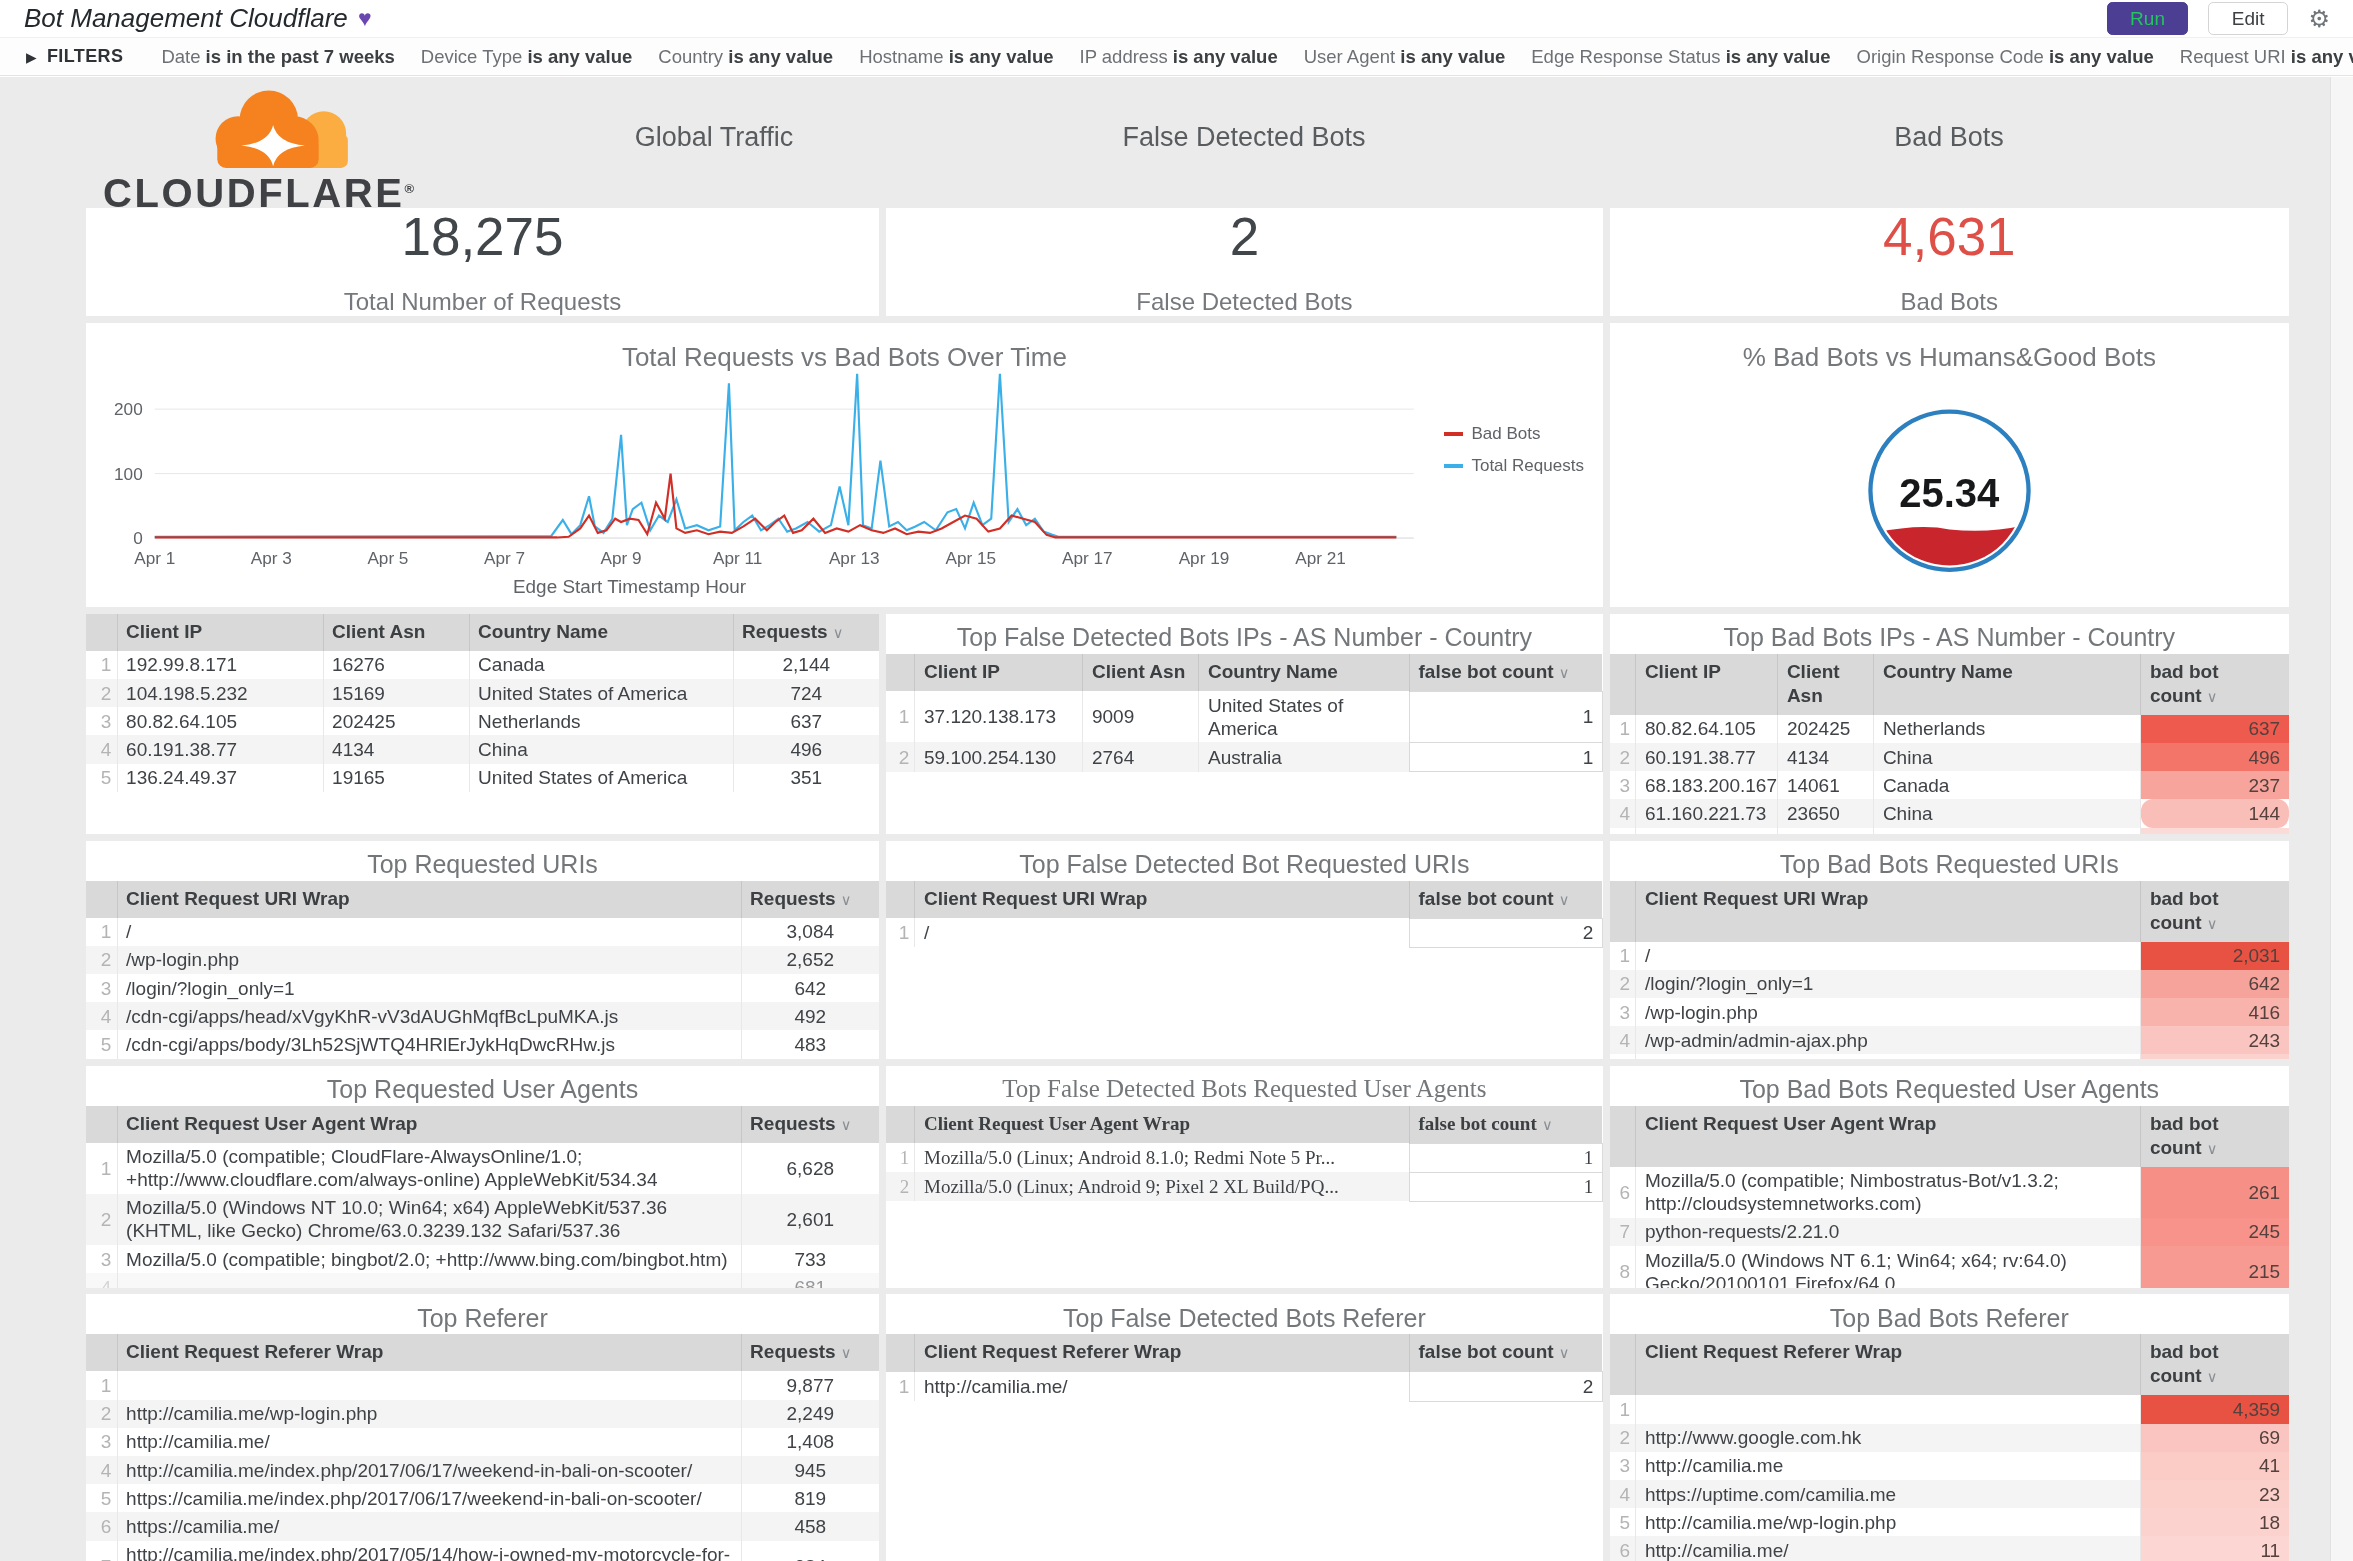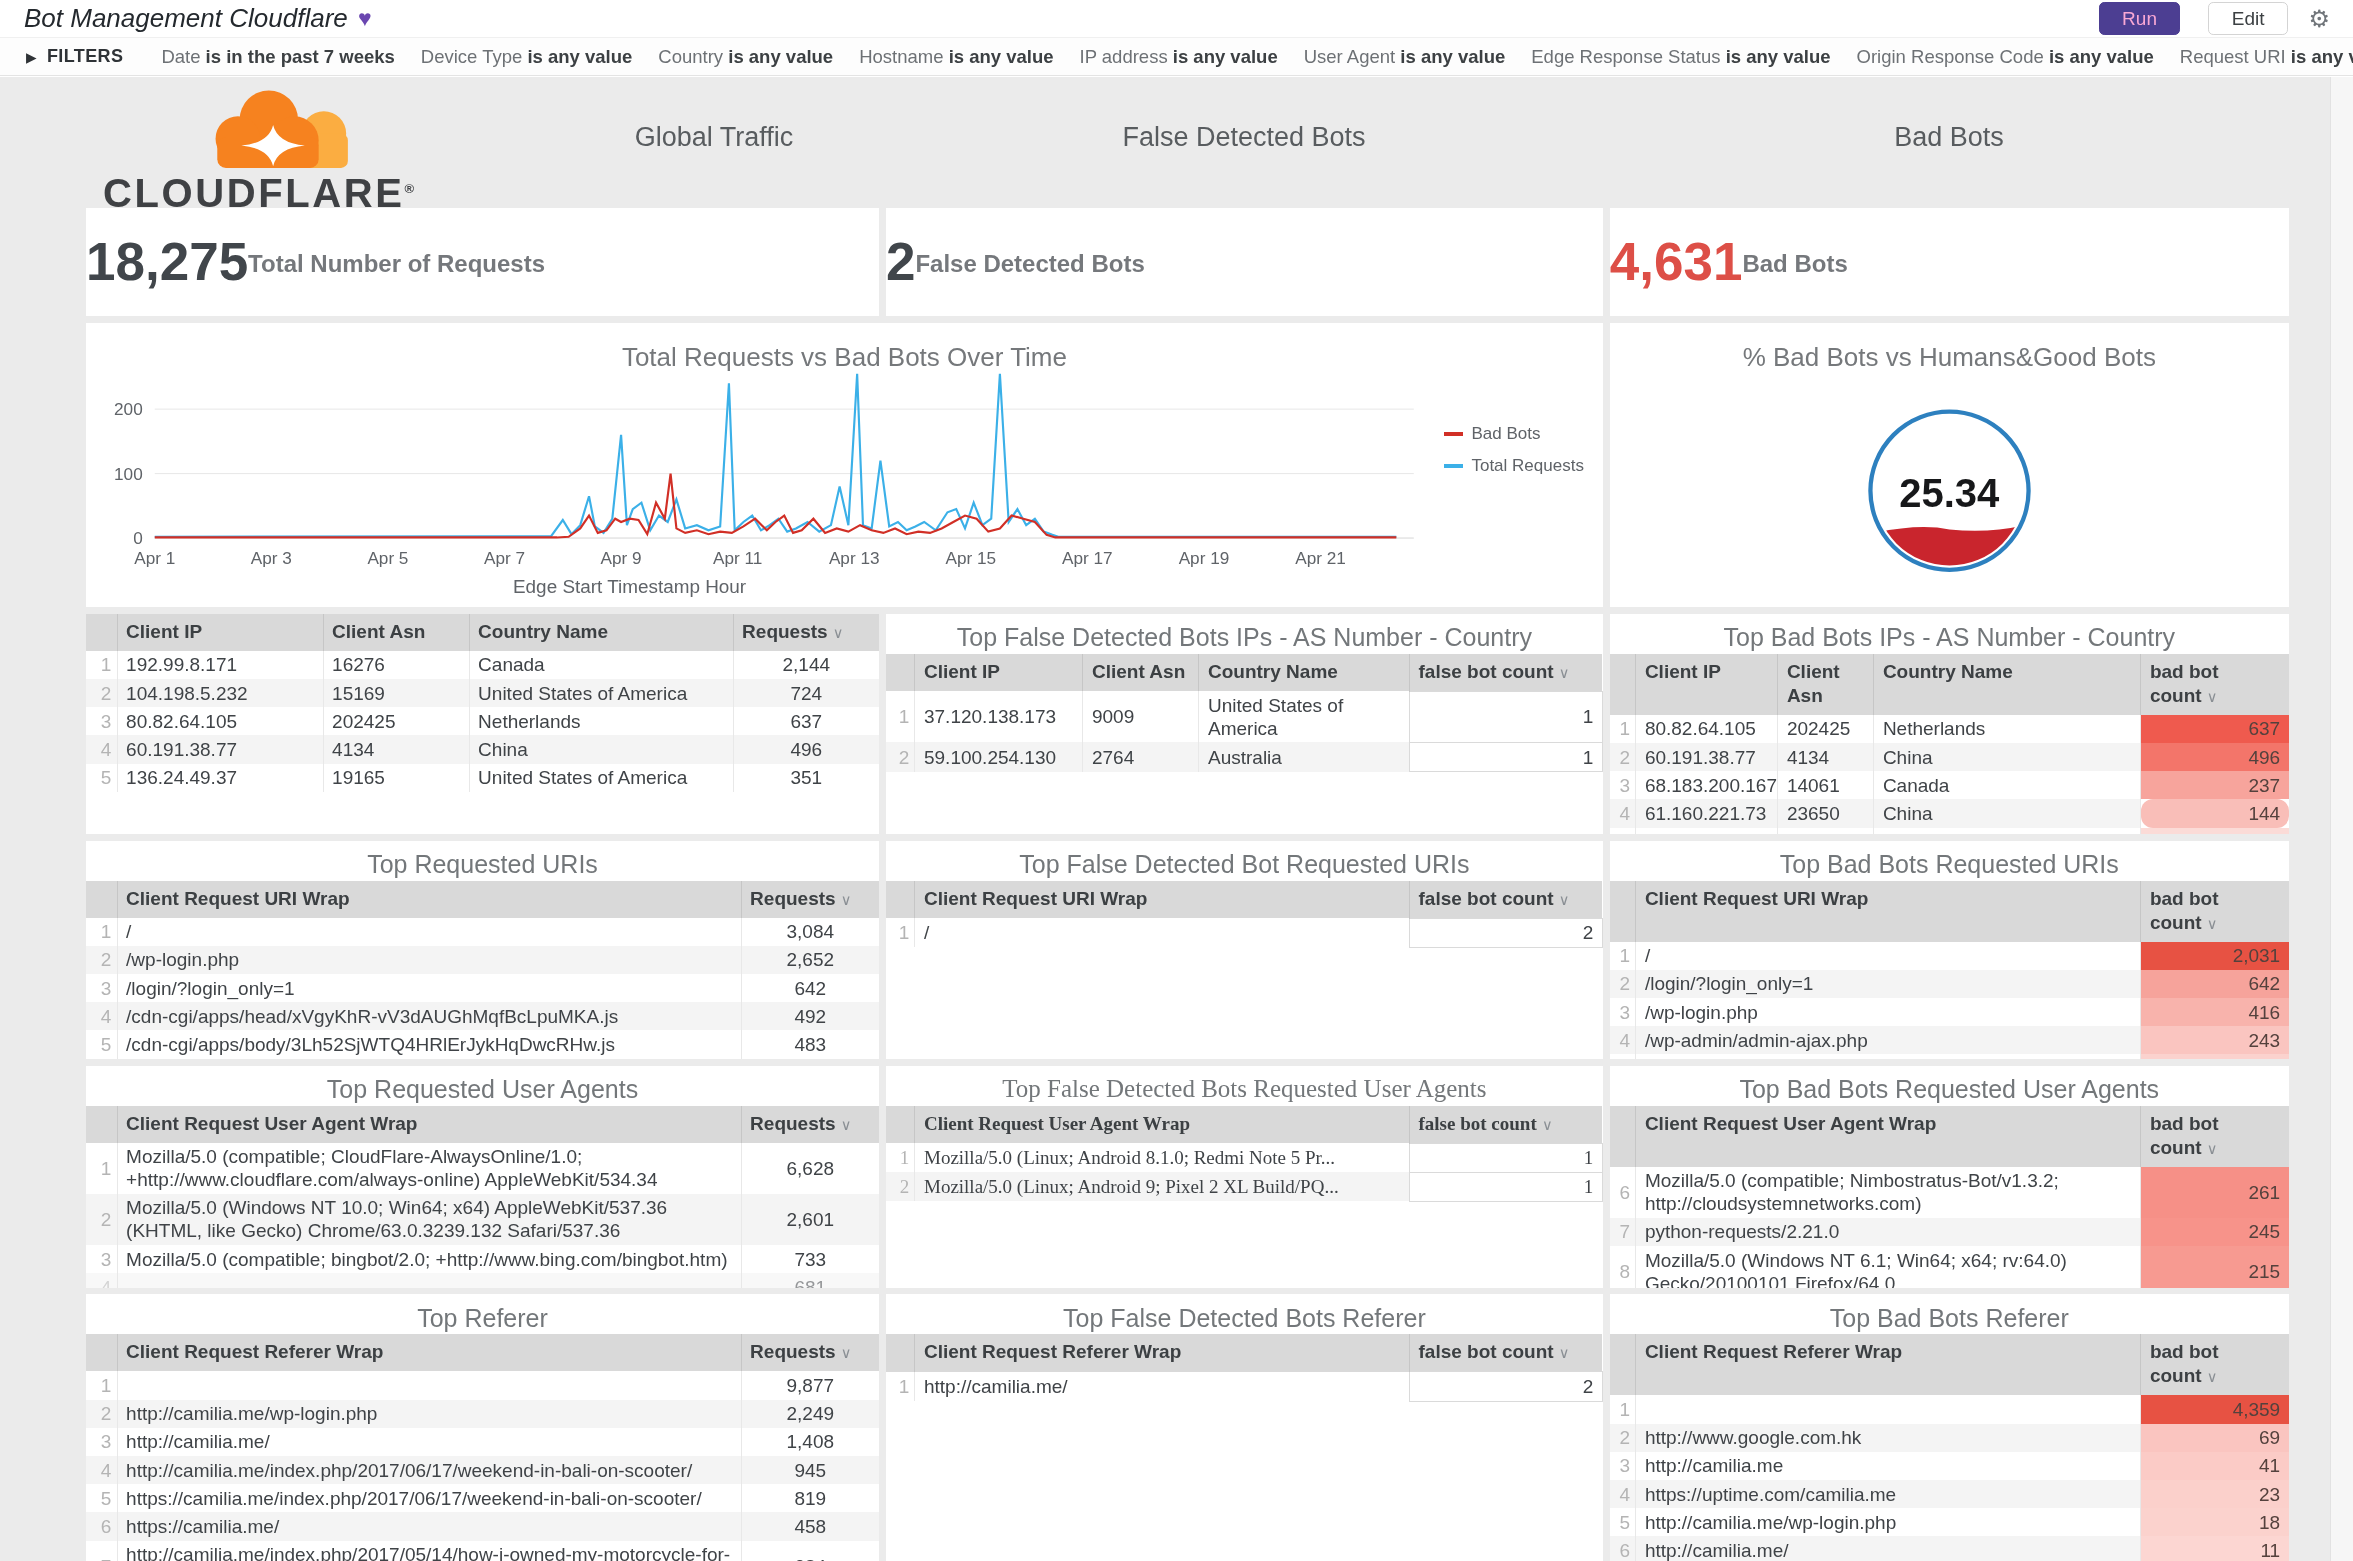--- a/index.html
+++ b/index.html
@@ -7,21 +7,21 @@
     font-family:"Liberation Sans", sans-serif; }
   .page { position:relative; width:2354px; height:1561px; }
 
   
   .topbar { height:38px; background:#fff; display:flex; align-items:center;
     padding:0 24px; border-bottom:0.9px solid #f0f0f0; }
   .dash-title { font-size:26px; color:#24292e; font-weight:400;font-style:italic; }
   .heart { font-size:23px; color:#6a46b0; margin-left:10.3px; }
   .topbar-spacer { flex:1; }
   .btn { font-size:19px; border-radius:5.2px; padding:4.3px 22.4px; cursor:pointer; }
-  .btn-run { background:#4c3e92; color:#f9a8d4; border:0.9px solid #4c3e92; margin-right:28px; }
+  .btn-run { background:#4c3e92; color:#22c55e; border:0.9px solid #4c3e92; margin-right:20px; }
   .btn-edit { background:#fff; color:#3c4043; border:0.9px solid #d4d4d4; margin-right:20.6px; }
   .gear { font-size:24px; color:#70757a; }
 
   
   .filterbar { height:38px; background:#fdfdfd; border-bottom:0.9px solid #e4e4e4;
     display:flex; align-items:center; padding:0 26px; white-space:nowrap; overflow:hidden; }
   .filters-toggle { display:flex; align-items:center; margin-right:38px; cursor:pointer; }
   .filters-arrow { font-size:13.8px; color:#2f3337; margin-right:10.3px; }
   .filters-label { font-size:18px; font-weight:bold; color:#2f3337; letter-spacing:0.4px; }
   .fitem { font-size:18.5px; color:#6d7175; margin-right:26px; }
@@ -40,21 +40,21 @@
   .sec-title { position:absolute; top:45px; transform:translateX(-50%);
     font-size:27px; color:#585c5f; }
 
   .grid { position:absolute; left:86px; top:131px; display:grid;
     grid-template-columns:793px 717px 679px;
     grid-template-rows:108px 284px 220px 218px 222px 275px;
     gap:6.9px; }
   .panel { background:#fff; overflow:hidden; position:relative; }
 
   
-  .kpi { display:flex; align-items:center; justify-content:flex-start;font-weight:bold; }
+  .kpi { display:flex; flex-direction:column; align-items:center; justify-content:space-between; }
   .kpi-value { font-size:53px; color:#41464b; line-height:1.1; }
   .kpi-value.red { color:#dd4f47; }
   .kpi-label { font-size:24px; color:#75787c; margin-top:3.4px; }
 
   .ptitle { text-align:center; font-size:25px; color:#73777a; padding:9.5px 0 5.2px 0; height:40px; }
 
   
   table.tbl { width:100%; border-collapse:collapse; table-layout:fixed;
     font-size:19px; color:#3f4347; }
   .tbl th { background:#d9d9d9; color:#3c4043; font-weight:bold; text-align:left;

